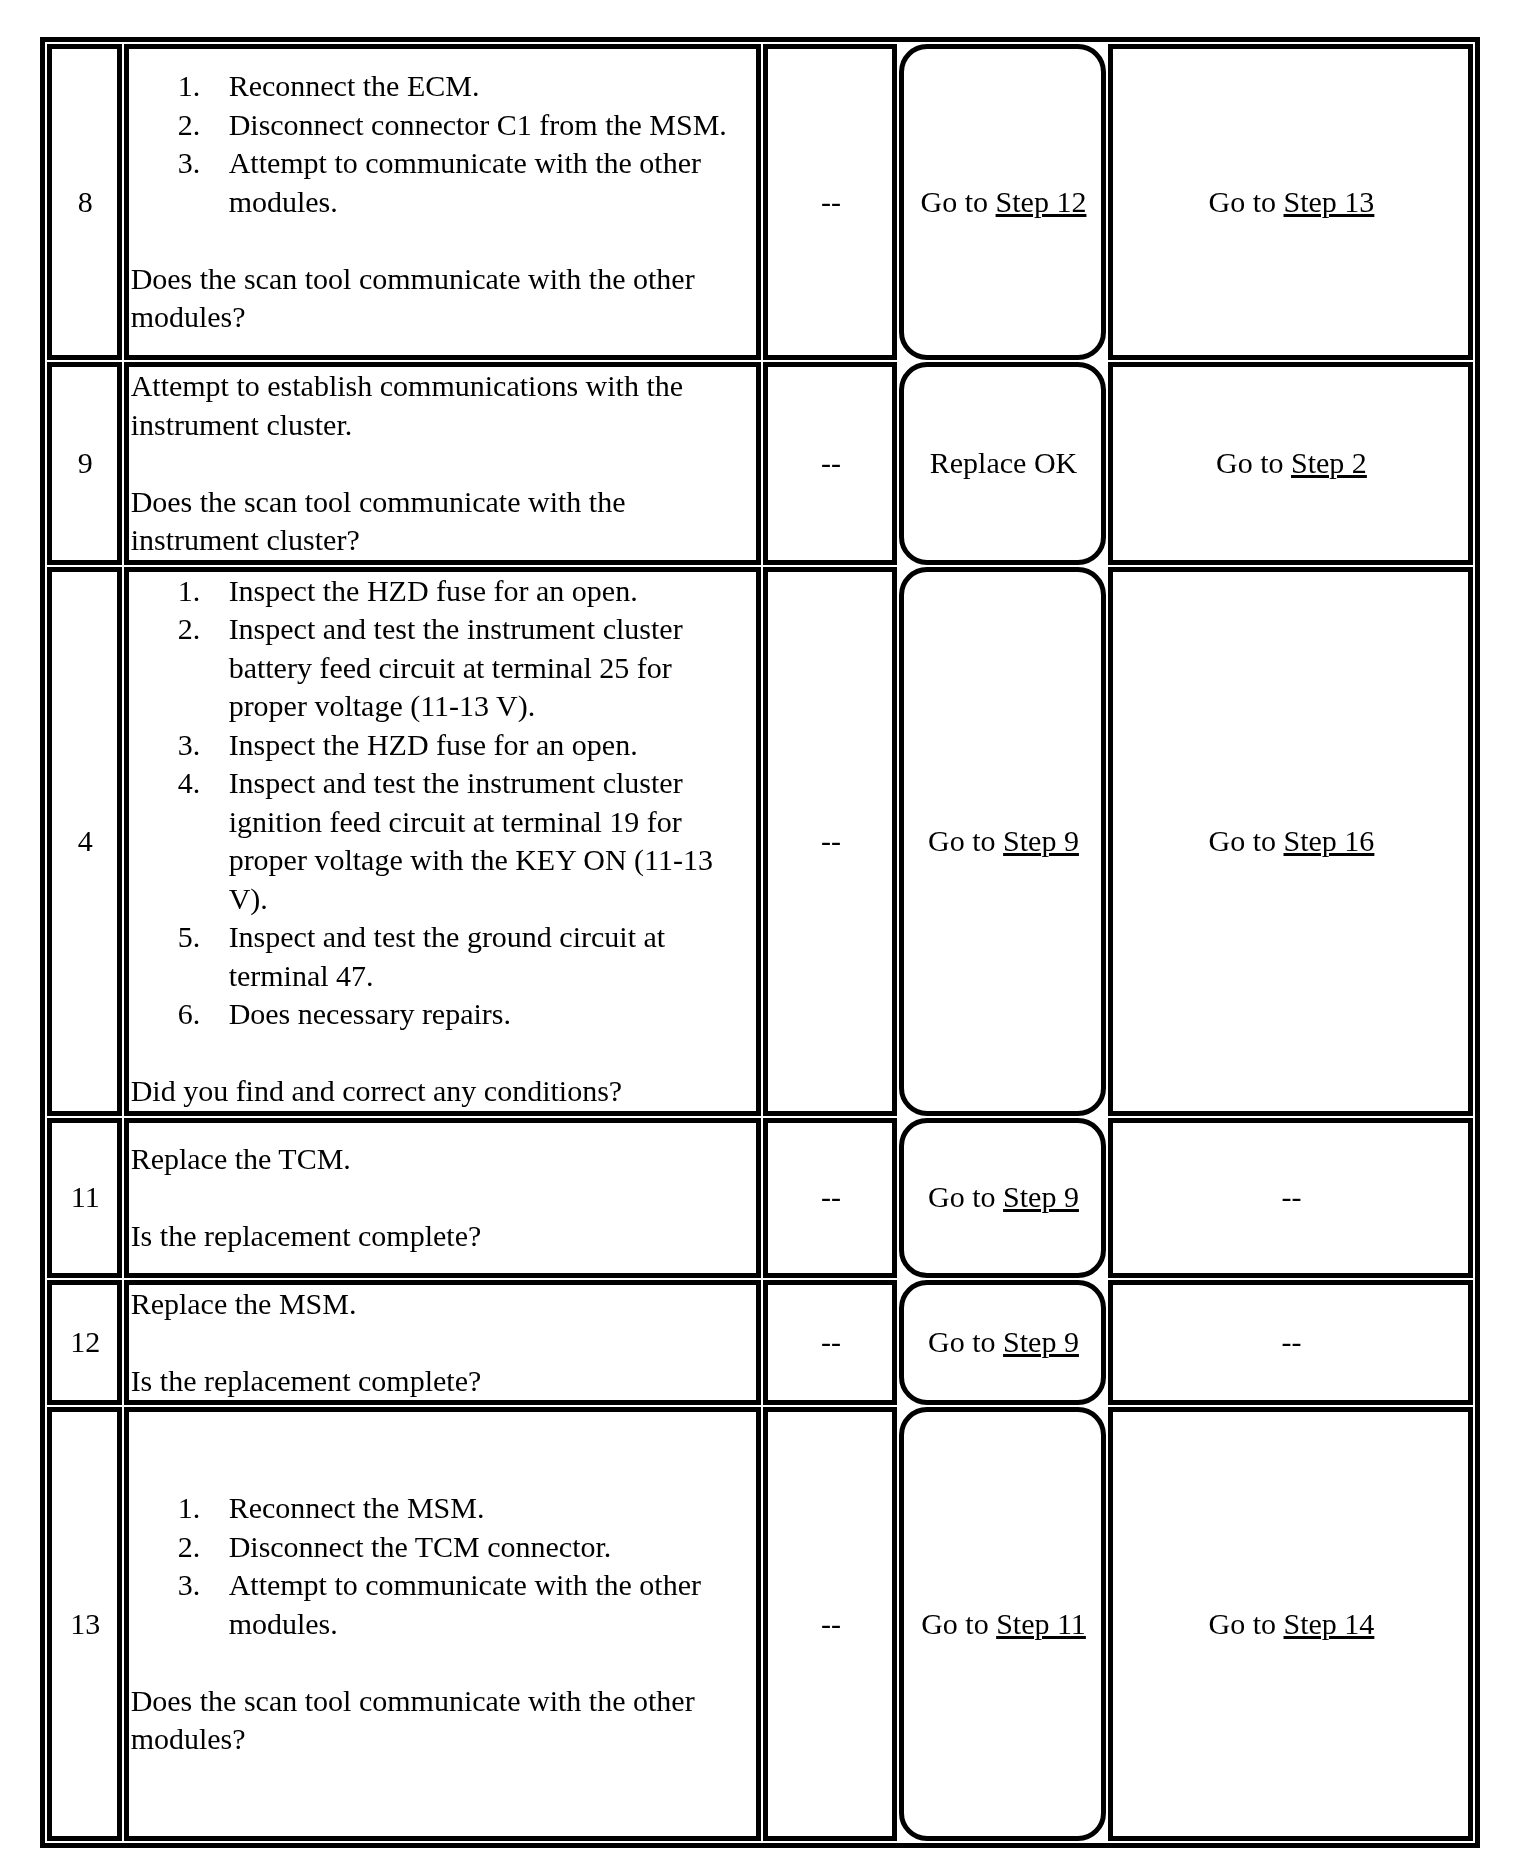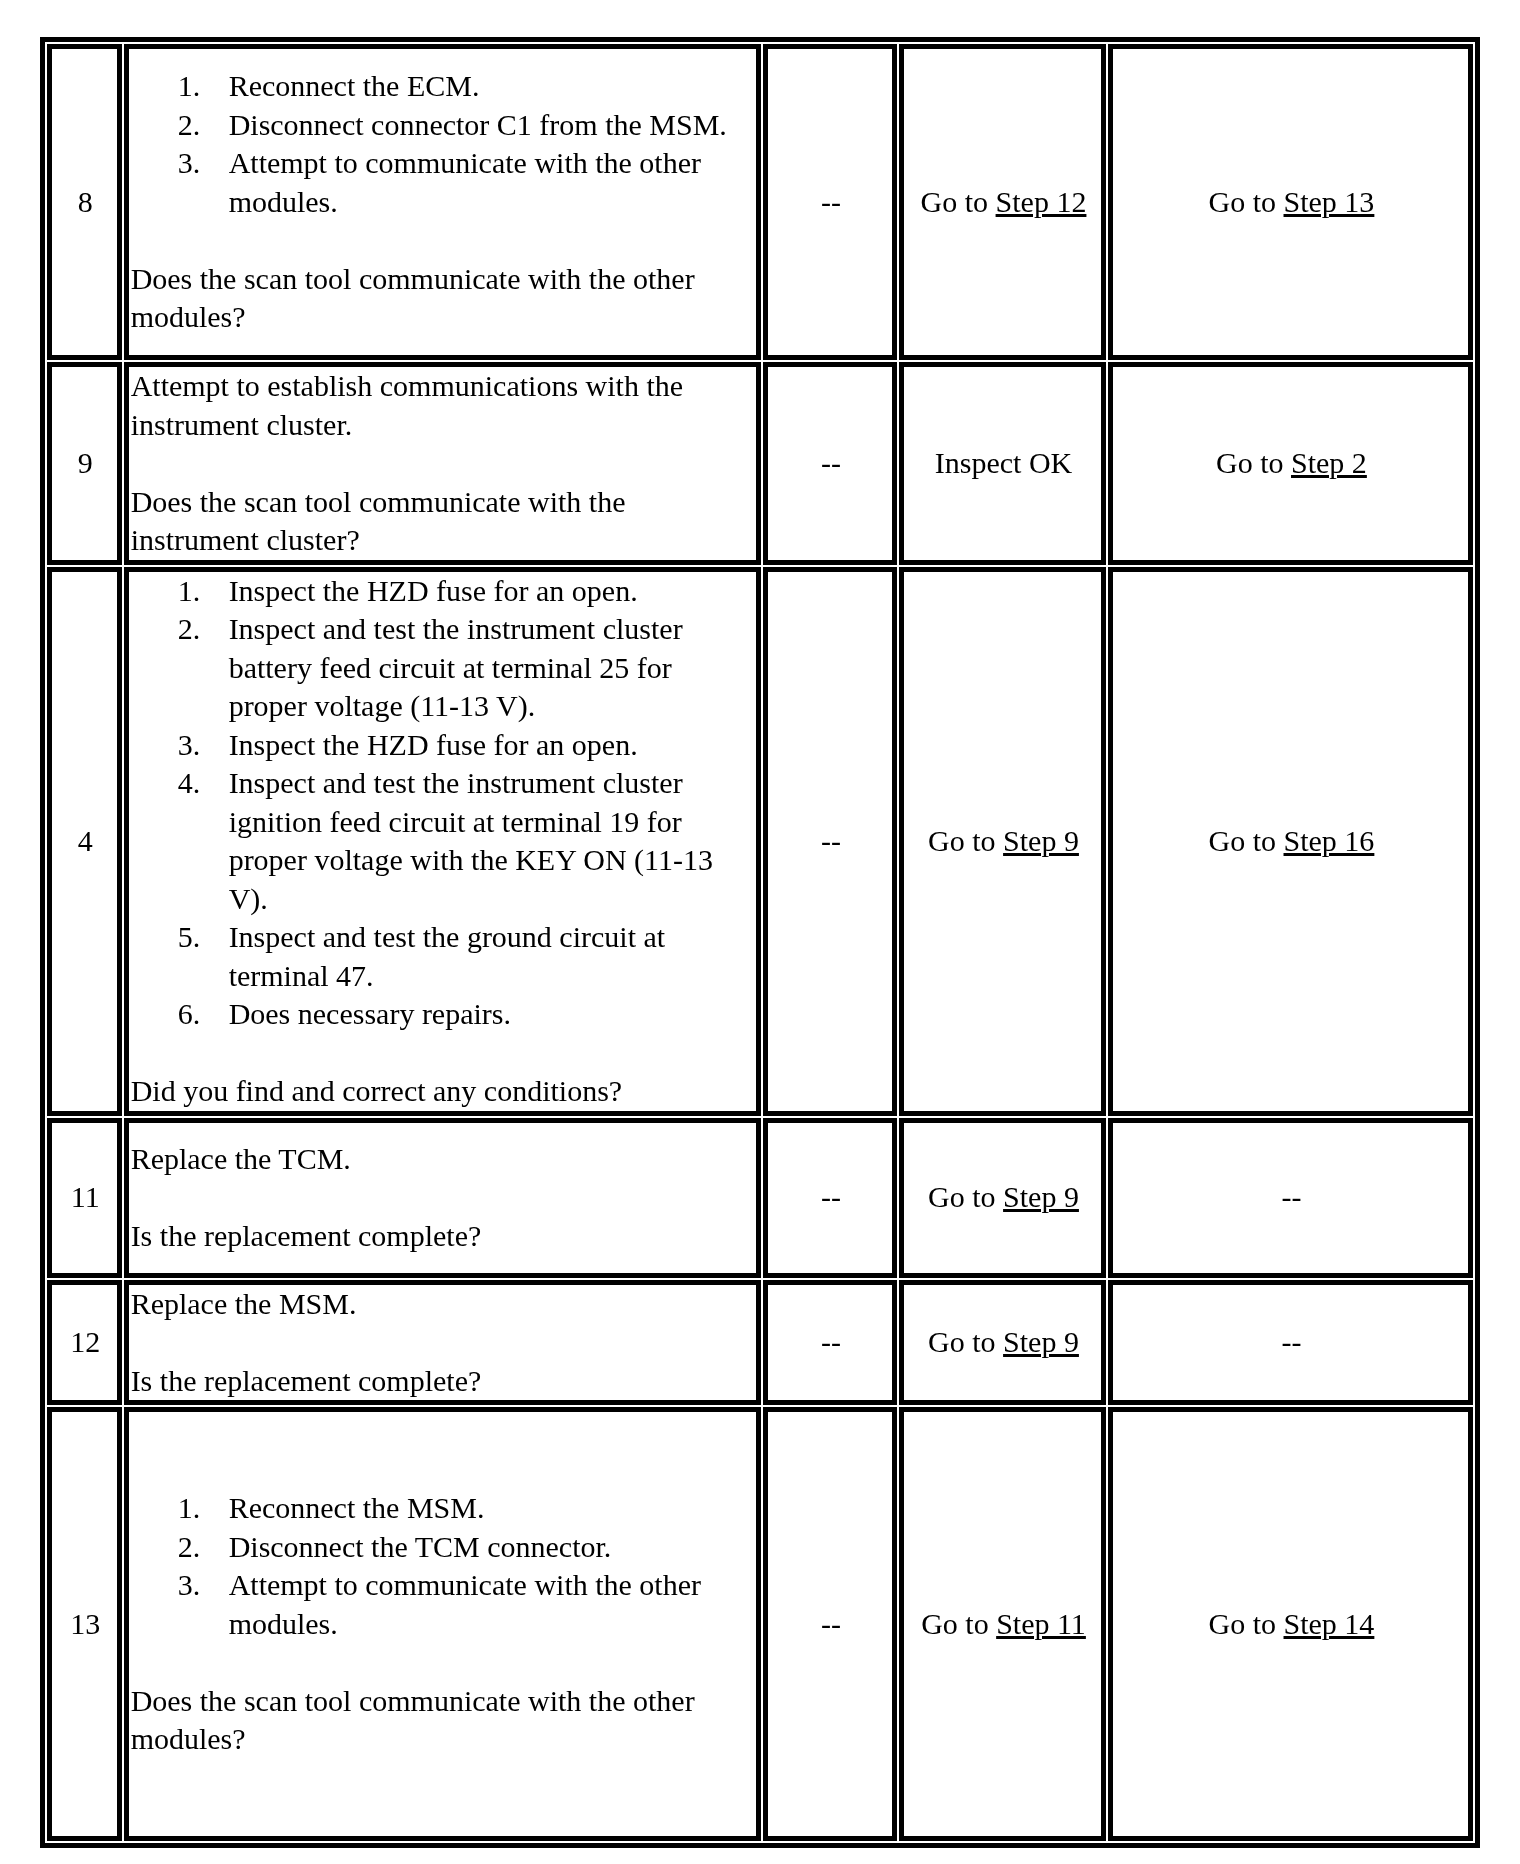--- a/index.html
+++ b/index.html
@@ -18,21 +18,21 @@
     padding: 0 0 0 2px;
     font-size: 30px;
     line-height: 38.5px;
     vertical-align: middle;
     box-sizing: border-box;
   }
   td.step { text-align: center; padding: 0; }
   td.action { vertical-align: top; padding-left: 3px; padding-right: 2px; }
   td.value { text-align: center; padding: 0; }
   td.yes, td.no { text-align: center; vertical-align: bottom; padding: 0; }
-  td.yes { white-space: nowrap; }
+  td.yes { white-space: nowrap; border-radius: 28px; }
   ol.steps { margin: 0; padding: 0 0 0 0; list-style: none; }
   ol.steps li { position: relative; padding-left: 98px; }
   ol.steps li .num { position: absolute; left: 47px; top: 0; }
   .blank { height: 38.5px; }
   .link { text-decoration: underline; }
   tr.r8 td { height: 316px; }
   tr.r9 td { height: 198px; }
   tr.r10 td { height: 547px; }
   tr.r11 td { height: 160px; }
   tr.r12 td { height: 99px; }
@@ -68,21 +68,21 @@
     </tr>
 
     <tr class="r9">
       <td class="step">9</td>
       <td class="action">
         <div>Attempt to establish communications with the instrument cluster.</div>
         <div class="blank"></div>
         <div>Does the scan tool communicate with the instrument cluster?</div>
       </td>
       <td class="value">--</td>
-      <td class="yes">Inspect OK</td>
+      <td class="yes">Replace OK</td>
       <td class="no"><span>Go to </span><span class="link">Step 2</span></td>
     </tr>
 
     <tr class="r10">
       <td class="step">4</td>
       <td class="action">
         <ol class="steps">
           <li><span class="num">1.</span><span>Inspect the HZD fuse for an open.</span></li>
           <li><span class="num">2.</span><span>Inspect and test the instrument cluster battery feed circuit at terminal 25 for proper voltage (11-13 V).</span></li>
           <li><span class="num">3.</span><span>Inspect the HZD fuse for an open.</span></li>

